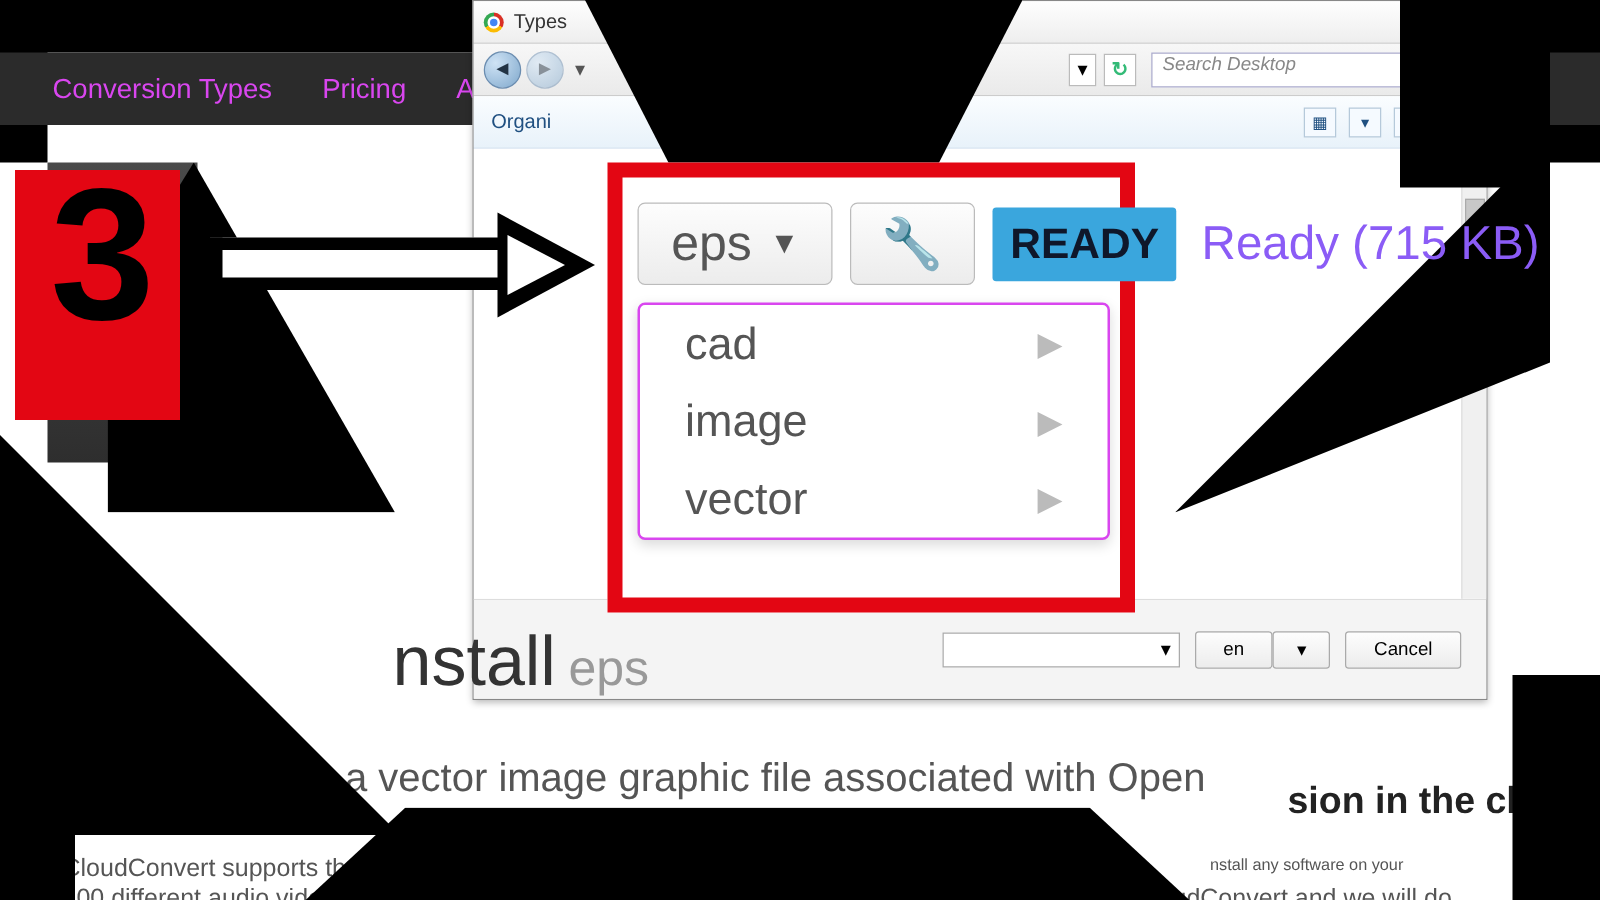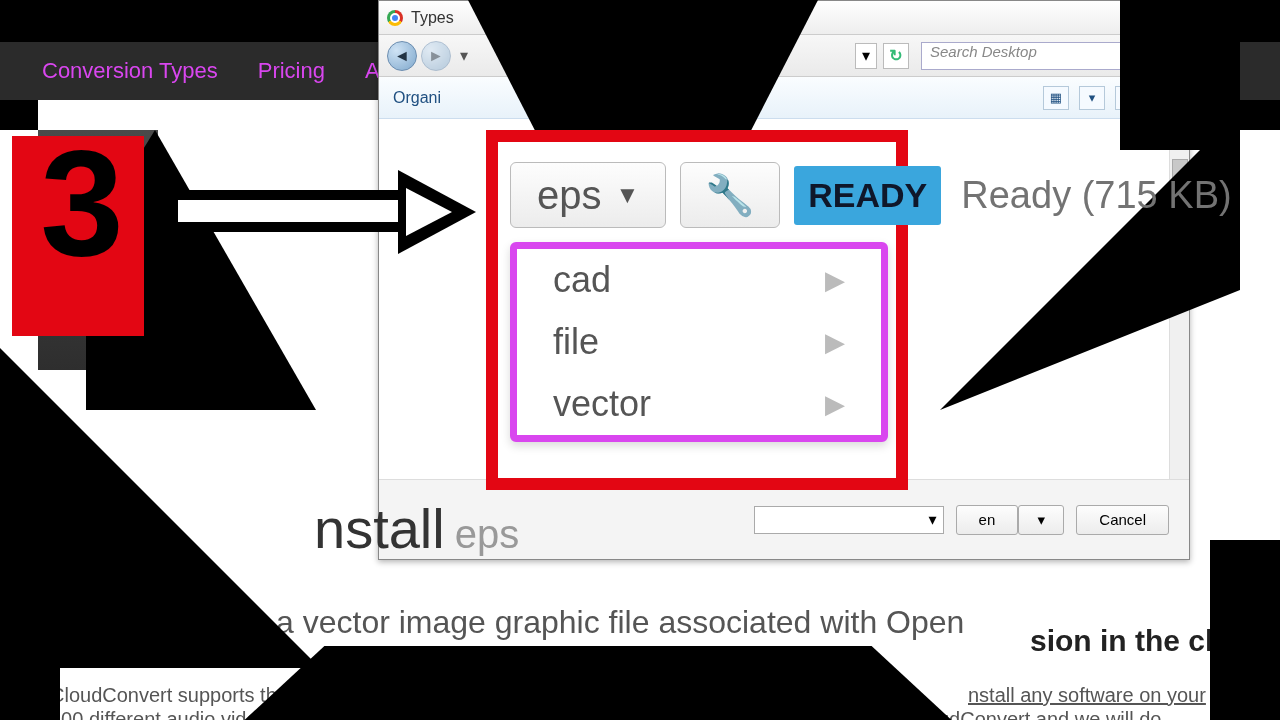--- a/index.html
+++ b/index.html
@@ -62,35 +62,35 @@
 
 
 .redbox { position: absolute; top: 130px; left: 486px; width: 422px; height: 360px; border: 12px solid #e30613; background: #fff;}
 
 
 .fmt-row { position: absolute; top: 162px; left: 510px; display:flex; align-items:center; gap: 14px;}
 .fmt-btn { height: 66px; padding: 0 26px; border: 1px solid #bbb; background: linear-gradient(#fdfdfd,#ececec); border-radius: 6px; display:flex; align-items:center; gap:14px; font-size: 40px; color: #555;}
 .fmt-btn .caret { font-size: 24px; color:#555;}
 .wrench-btn { width: 100px; height: 66px; border: 1px solid #bbb; background: linear-gradient(#fdfdfd,#ececec); border-radius: 6px; display:flex; align-items:center; justify-content:center; font-size: 40px; color:#333;}
 .ready-badge { padding: 10px 14px; background: #3aa6dd; color: #0f172a; font-weight: bold; font-size: 34px; border-radius: 3px;}
-.ready-text { font-size: 38px; color: #737373; margin-left: 6px;}
-
-
-.dd-menu { position: absolute; top: 242px; left: 510px; width: 378px; background: #fff; border: 7px solid #d946ef; border-radius: 6px; box-shadow: 0 4px 10px rgba(0,0,0,.15);}
+.ready-text { font-size: 38px; color: #8b5cf6; margin-left: 6px;}
+
+
+.dd-menu { position: absolute; top: 242px; left: 510px; width: 378px; background: #fff; border: 2px solid #d946ef; border-radius: 6px; box-shadow: 0 4px 10px rgba(0,0,0,.15);}
 .dd-item { height: 62px; display:flex; align-items:center; padding: 0 36px; font-size: 36px; color: #555; justify-content: space-between;}
 .dd-item .chev { color:#bbb; font-size: 26px;}
 
 
 .pg-title { position:absolute; top: 496px; left: 314px; font-size: 56px; color:#333; font-weight:400;}
 .pg-title .ext { color:#999; font-size:40px; margin-left:10px;}
 .pg-desc  { position:absolute; top: 604px; left: 276px; font-size: 32px; color:#555;}
 .pg-bold1 { position:absolute; top: 624px; left: 50px; font-size: 30px; color:#222; font-weight:bold;}
 .pg-bold2 { position:absolute; top: 624px; left: 1030px; font-size: 30px; color:#222; font-weight:bold; white-space:nowrap;}
 .pg-para1 { position:absolute; top: 684px; left: 50px; font-size: 20px; color:#555;}
-.pg-para2 { position:absolute; top: 684px; left: 968px; font-size: 20px; color:#555; white-space:nowrap;text-decoration:underline;}
+.pg-para2 { position:absolute; top: 684px; left: 968px; font-size: 13px; color:#555; white-space:nowrap;}
 .pg-para3 { position:absolute; top: 708px; left: 50px; font-size: 20px; color:#555;}
 .pg-para4 { position:absolute; top: 708px; left: 938px; font-size: 20px; color:#555; white-space:nowrap;}
 </style>
 </head>
 <body>
 
 <div class="bar-top"></div>
 <div class="bar-left1"></div>
 <div class="bar-right1"></div>
 
@@ -203,21 +203,21 @@
   <div class="ready-badge">READY</div>
   <div class="ready-text">Ready (715 KB)</div>
 </div>
 
 <div class="dd-menu">
   <div class="dd-item">
     <span>cad</span>
     <span class="chev">▶</span>
   </div>
   <div class="dd-item">
-    <span>file</span>
+    <span>image</span>
     <span class="chev">▶</span>
   </div>
   <div class="dd-item">
     <span>vector</span>
     <span class="chev">▶</span>
   </div>
 </div>
 
 <div class="step-badge">
   <span>3</span>

